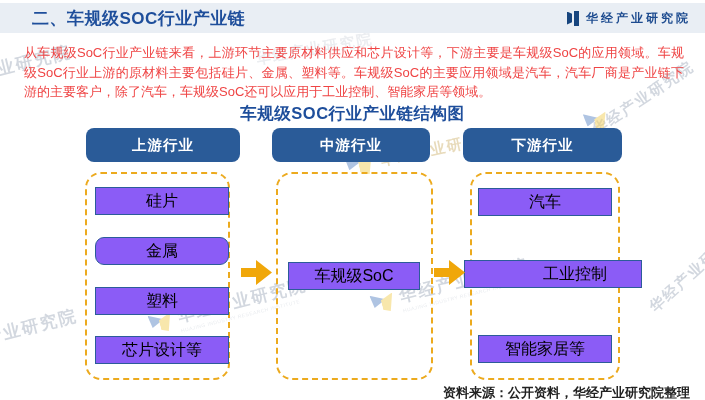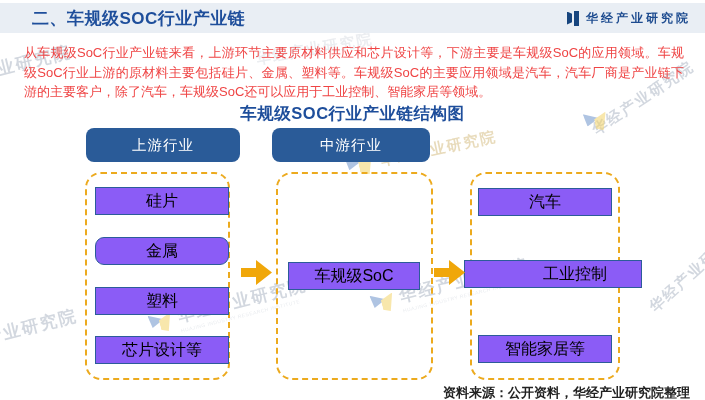--- a/index.html
+++ b/index.html
@@ -26,21 +26,21 @@
     position:absolute;left:24px;top:43px;width:660px;z-index:2;
     font-size:13px;line-height:19.5px;color:#ef4444;text-align:justify;
   }
   
   .diagram-title{
     position:absolute;left:0;top:103px;width:705px;text-align:center;z-index:2;
     font-size:16.5px;font-weight:bold;color:#1e4e9b;letter-spacing:.5px;
   }
   .pill{
     position:absolute;top:128px;height:34px;border-radius:8px;background:#2a5b98;
-    color:#fff;font-size:14.5px;font-weight:normal;letter-spacing:1px;
+    color:#fff;font-size:14.5px;font-weight:bold;letter-spacing:1px;
     display:flex;align-items:center;justify-content:center;z-index:2;
   }
   #pill-up{left:86px;width:154px;}
   #pill-mid{left:272px;width:158px;}
   #pill-down{left:463px;width:159px;}
   .dashed-box{
     position:absolute;top:172px;height:204px;border:2px dashed #ecaa1e;border-radius:16px;
     z-index:1;background:transparent;
   }
   #dash-up{left:85px;width:141px;}
@@ -127,20 +127,21 @@
       <span class="brand-text">华经产业研究院</span>
     </div>
   </div>
 
   <div class="intro">从车规级SoC行业产业链来看，上游环节主要原材料供应和芯片设计等，下游主要是车规级SoC的应用领域。车规级SoC行业上游的原材料主要包括硅片、金属、塑料等。车规级SoC的主要应用领域是汽车，汽车厂商是产业链下游的主要客户，除了汽车，车规级SoC还可以应用于工业控制、智能家居等领域。</div>
 
   <div class="diagram-title">车规级SOC行业产业链结构图</div>
 
   <div class="pill" id="pill-up">上游行业</div>
   <div class="pill" id="pill-mid">中游行业</div>
+  <div class="pill" id="pill-down">下游行业</div>
 
   <div class="dashed-box" id="dash-up"></div>
   <div class="dashed-box" id="dash-mid"></div>
   <div class="dashed-box" id="dash-down"></div>
 
   <div class="item-box" style="left:95px;top:187px;width:132px;">硅片</div>
   <div class="item-box" style="left:95px;top:237px;width:132px;border-radius:9px;">金属</div>
   <div class="item-box" style="left:95px;top:287px;width:132px;">塑料</div>
   <div class="item-box" style="left:95px;top:336px;width:132px;">芯片设计等</div>
 

